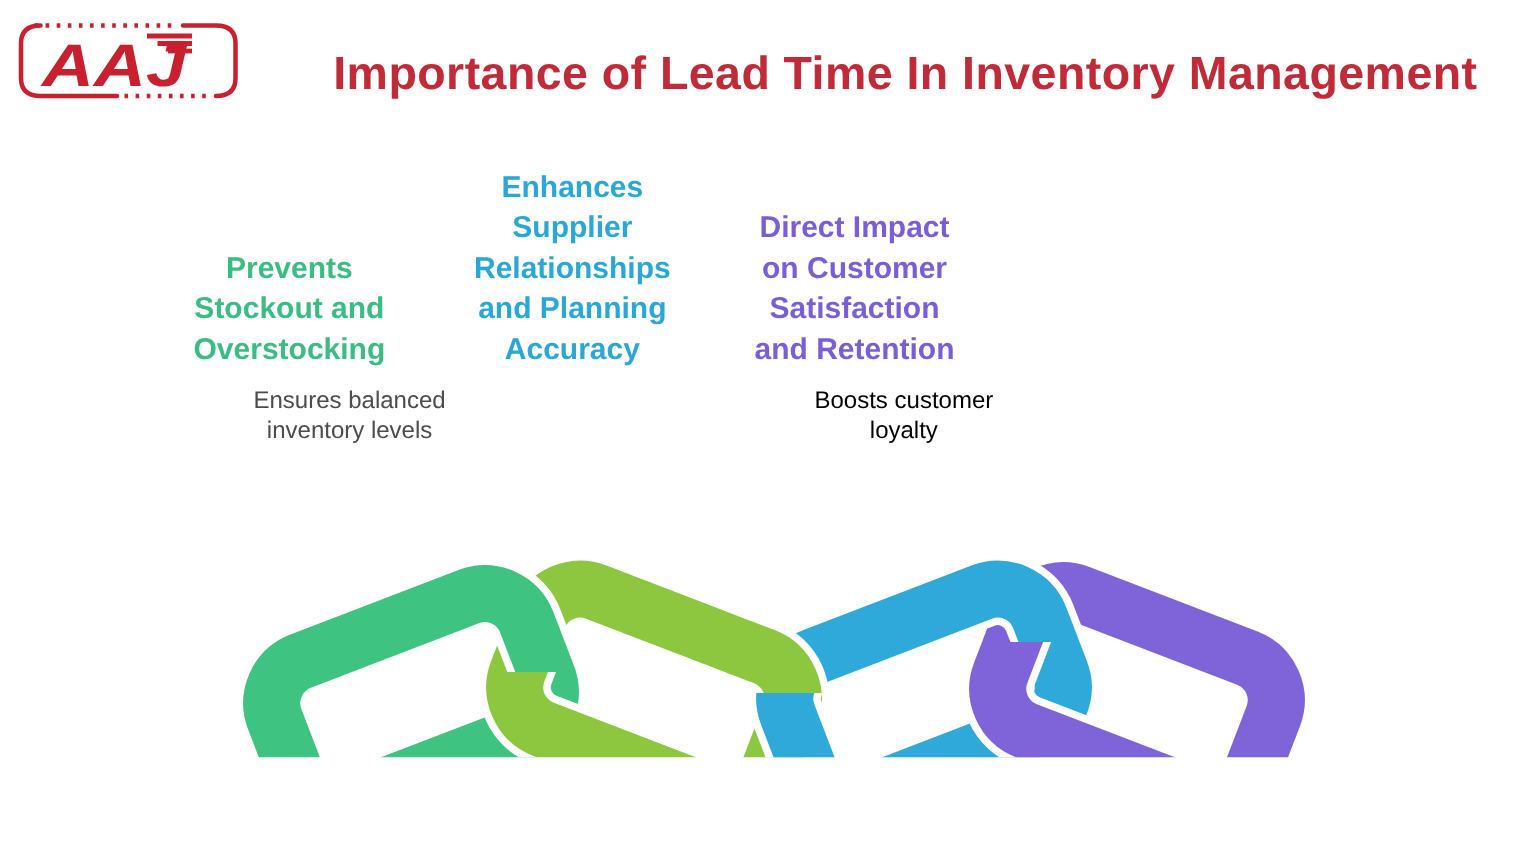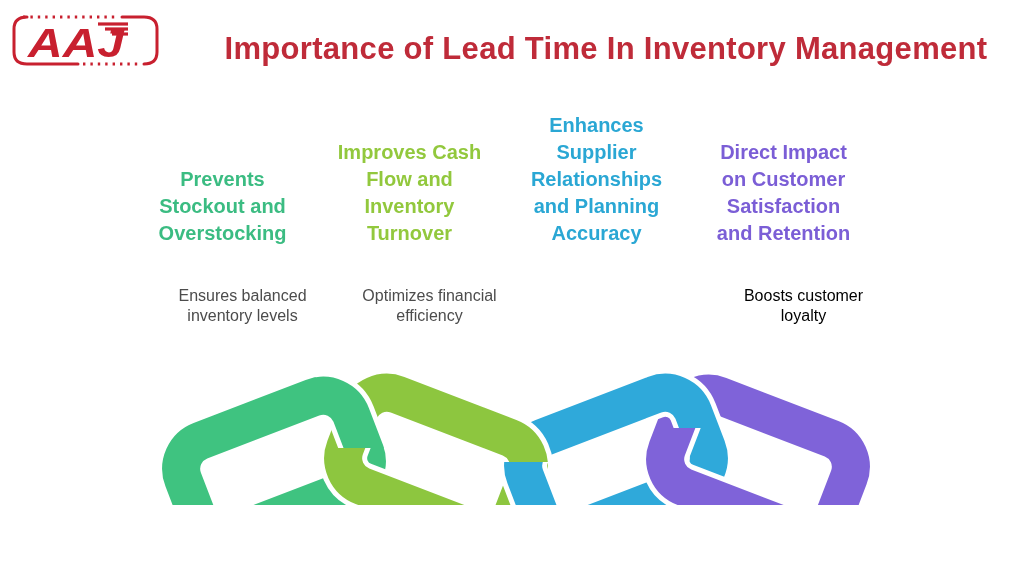--- a/index.html
+++ b/index.html
@@ -4,27 +4,27 @@
 <style>
   html,body{margin:0;padding:0;background:#ffffff;}
   .stage{
     position:relative;width:1024px;height:505px;background:#ffffff;overflow:hidden;
     font-family:Liberation Sans, sans-serif;
     padding-left:20px;
   }
   
   .logo-svg{position:absolute;left:10px;top:12px;width:152px;height:58px;}
   .page-title{
-    position:absolute;left:202px;top:30px;width:808px;
-    text-align:center;font-size:31px;font-weight:bold;line-height:37px;
+    position:absolute;left:177px;top:30px;width:808px;
+    text-align:right;font-size:31px;font-weight:bold;line-height:37px;
     letter-spacing:0.3px;color:#bf2b39;
   }
   
   .columns{position:absolute;left:129px;top:105px;width:748px;display:flex;}
-  .column{width:187px;display:flex;flex-direction:column;align-items:center;gap:28px;}
+  .column{width:187px;display:flex;flex-direction:column;align-items:flex-start;}
   .heading-wrap{height:142px;display:flex;align-items:flex-end;justify-content:center;}
   .col-heading{
     font-size:20px;font-weight:bold;line-height:27px;text-align:center;
     white-space:pre-line;
   }
   .col-sub{
     margin-top:11px;font-size:16px;line-height:20px;text-align:center;
     white-space:pre-line;color:#4c4c4c;margin-left:40px;
   }
   
@@ -56,30 +56,20 @@
     <div class="column">
       <div class="heading-wrap">
         <div class="col-heading" style="color: rgb(59, 188, 130); margin-top: 40px;">Prevents
 Stockout and
 Overstocking</div>
       </div>
       <div class="col-sub" style="color: rgb(76, 76, 76);">Ensures balanced
 inventory levels</div>
     </div>
 
-    <div class="column">
-      <div class="heading-wrap">
-        <div class="col-heading" style="color: rgb(146, 200, 61);">Improves Cash
-Flow and
-Inventory
-Turnover</div>
-      </div>
-      <div class="col-sub" style="color: rgb(76, 76, 76);">Optimizes financial
-efficiency</div>
-    </div>
 
     <div class="column">
       <div class="heading-wrap">
         <div class="col-heading" style="color: rgb(42, 167, 212);">Enhances
 Supplier
 Relationships
 and Planning
 Accuracy</div>
       </div>
     </div>

